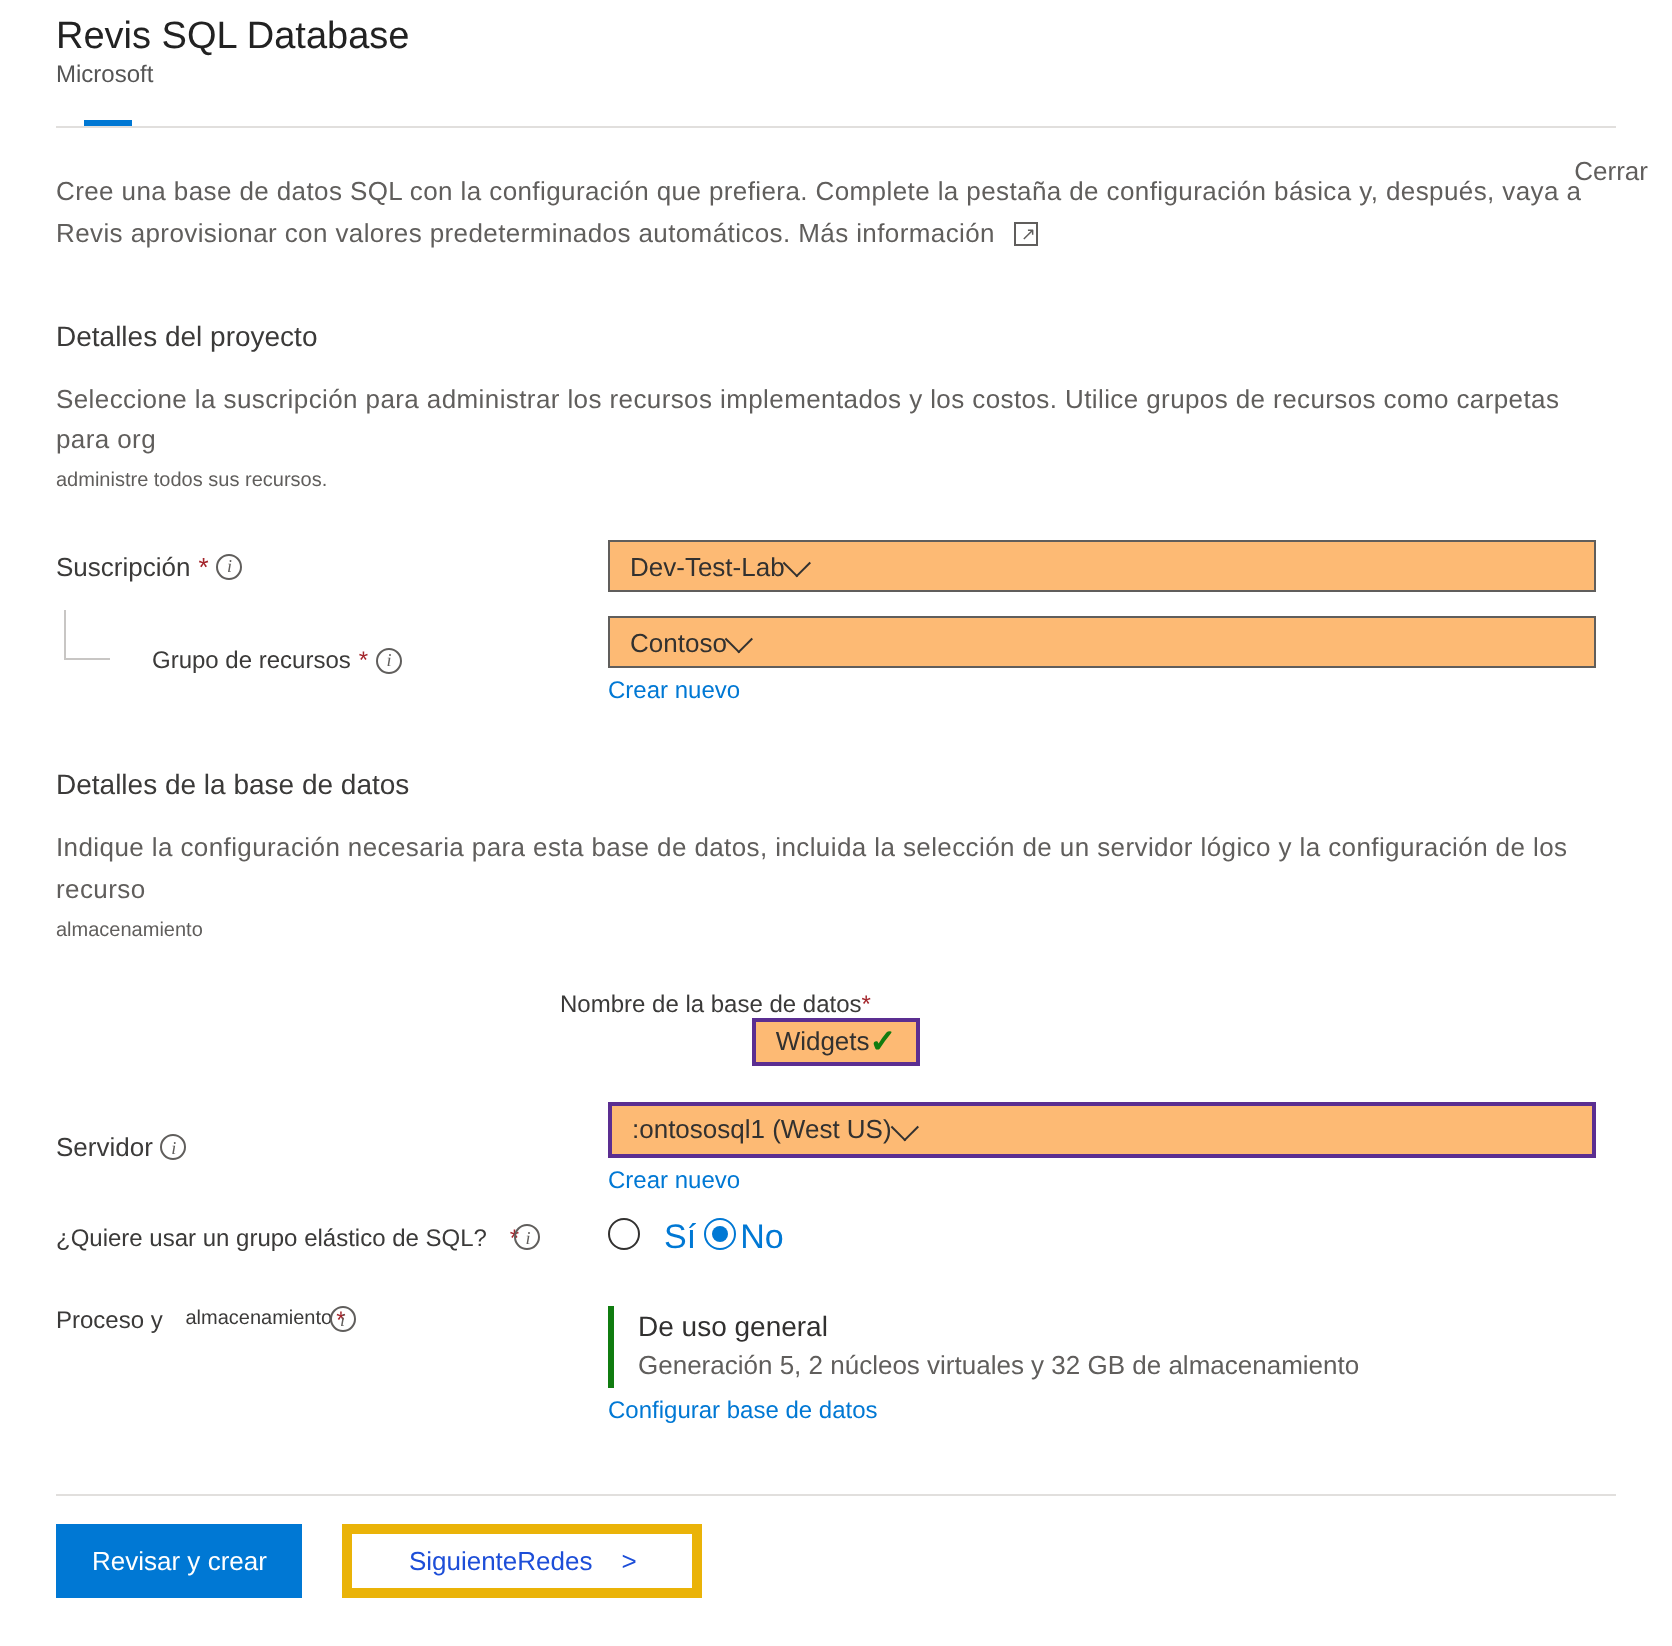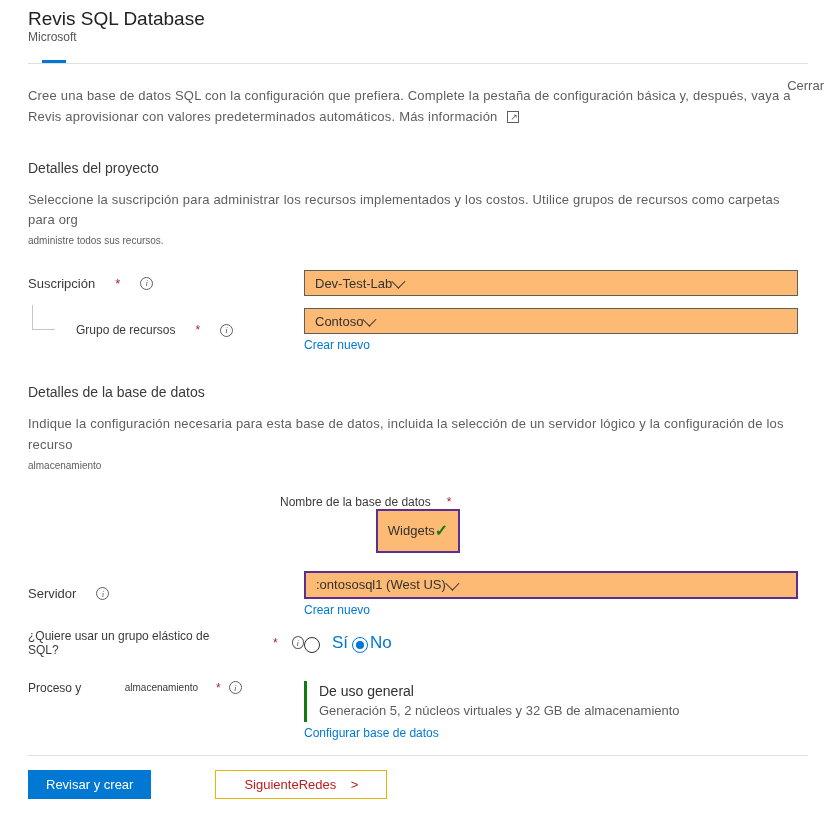--- a/index.html
+++ b/index.html
@@ -68,21 +68,21 @@
       display: flex;
       align-items: center;
       margin-top: 12px;
     }
     .form-label-col {
       width: 276px;
       font-size: 13px;
       color: #3b3a39;
       display: flex;
       align-items: center;
-      gap: 20px;
+      gap: 4px;
     }
     .form-label-small { font-size: 12px; }
     .req { color: #a4262c; }
     .info-icon {
       display: inline-flex;
       align-items: center; justify-content: center;
       width: 13px; height: 13px;
       border: 1px solid #605e5c;
       border-radius: 50%;
       font-size: 9px; font-style: italic;
@@ -108,36 +108,36 @@
       border: 1px solid #605e5c;
       background: #fdba74;
       padding: 0 10px;
       font-size: 13px;
       display: flex;
       align-items: center;
       justify-content: flex-start;
       position: relative;
     }
     .select-box.focus { border: 2px solid #5b2e91; height: 28px; }
-    .input-box.valid { border: 2px solid #5b2e91; height: 44px; }
+    .input-box.valid { border: 2px solid #5b2e91; height: 24px; }
     .chevron-down {
       width: 10px; height: 10px;
       border-right: 1.5px solid #323130;
       border-bottom: 1.5px solid #323130;
       transform: rotate(45deg) translateY(-2px);
     }
     .checkmark { color: #107c10; font-size: 16px; font-weight: bold; }
     .link {
       color: #0078d4;
       font-size: 12px;
       margin-top: 4px;
       display: inline-block;
       cursor: pointer;
     }
-    .radio-row { display: flex; align-items: flex-end; gap: 12px; }
+    .radio-row { display: flex; align-items: flex-start; gap: 12px; }
     .radio {
       width: 16px; height: 16px;
       border: 1px solid #323130;
       border-radius: 50%;
       display: inline-flex;
       align-items: center; justify-content: center;
     }
     .radio.selected { border-color: #0078d4; border-width: 1.5px; }
     .radio.selected::after {
       content: "";
@@ -167,26 +167,25 @@
     .btn-primary {
       background: #0078d4;
       color: #fff;
       border: none;
       padding: 6px 18px;
       font-size: 13px;
       cursor: pointer;
     }
     .btn-secondary {
       background: #fff;
-      color: #b91c1c;
-      border: 1px solid #eab308;
+      color: #1d4ed8;
+      border: 5px solid #eab308;
       padding: 6px 28px;
       font-size: 13px;
       cursor: pointer;
-      margin-left: 44px;
     }
   </style>
 </head>
 <body>
 
 <div class="title-row">
   <div class="page-title">Revis SQL Database</div>
   <div class="page-subtitle">Microsoft</div>
 </div>
 

